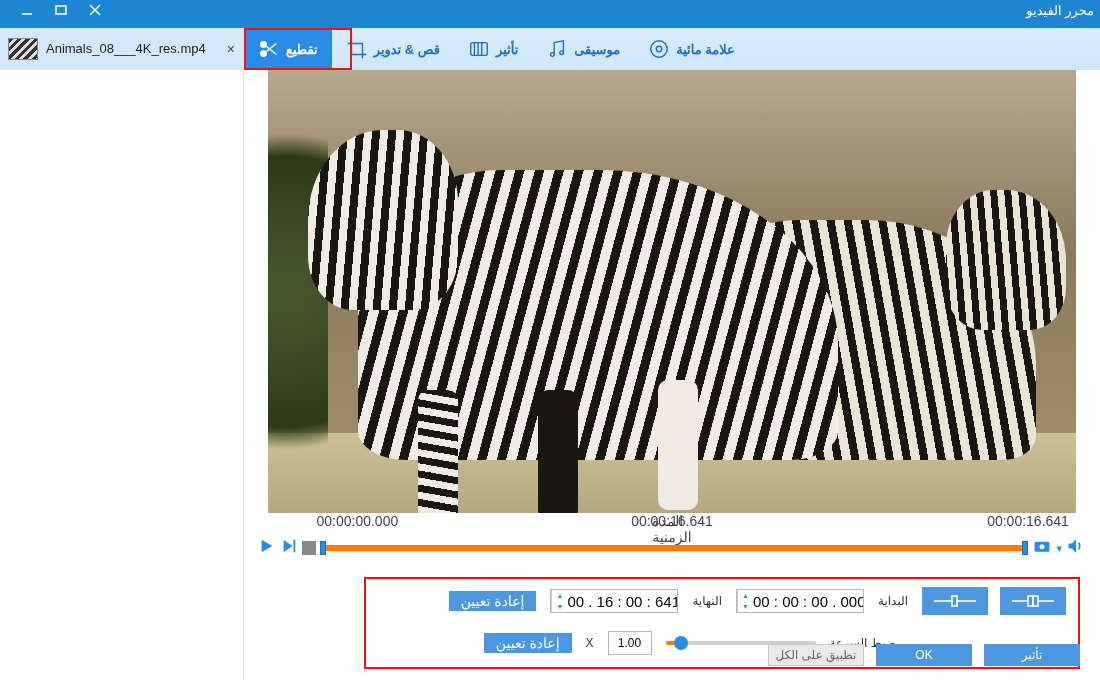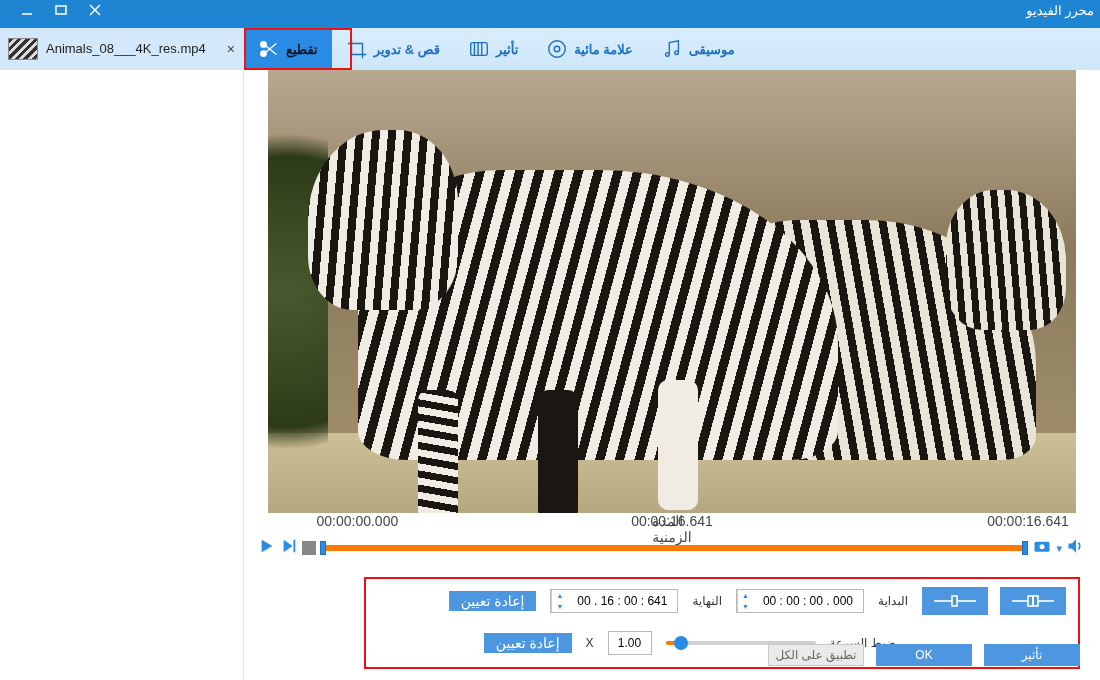--- a/index.html
+++ b/index.html
@@ -18,21 +18,21 @@
 .file-tab { height: 42px; background: #d3e9fb; display: flex; align-items: center; padding: 16px 8px; gap: 8px; border-bottom: 1px solid #e6e6e6; }
 .file-thumb { width: 30px; height: 22px; background: repeating-linear-gradient(135deg,#333 0 3px,#ddd 3px 6px); border: 1px solid #888; flex-shrink: 0; }
 .file-name { flex: 1; font-size: 13px; color: #222; white-space: nowrap; overflow: hidden; text-overflow: ellipsis; }
 .file-close { color: #444; cursor: pointer; font-size: 14px; }
 
 .main { flex: 1; display: flex; flex-direction: column; }
 
 
 .toolbar { height: 42px; background: linear-gradient(#d8edfd,#cfe7fb); display: flex; align-items: stretch; }
 .tbtn { display: flex; align-items: center; gap: 6px; padding: 0 14px; color: #1e6fbf; font-size: 13px; font-weight: 600; cursor: pointer; }
-.tbtn.active { background: #2a8be4; color: #0f172a; text-align: right; }
+.tbtn.active { background: #2a8be4; color: #ffffff; text-align: right; }
 .tbtn.active svg { stroke: #fff; fill: #fff; }
 .tbtn svg { width: 22px; height: 22px; stroke: #1e6fbf; stroke-width: 1.5; fill: none; }
 .tool-hl { position: absolute; border: 2px solid #e11; pointer-events: none; }
 
 
 .preview-wrap { background: #fff; padding: 0 10px; }
 .preview { width: 808px; height: 443px; background: linear-gradient(#b8a890 0%,#8b7a5c 40%,#a6946d 100%); margin: 0 auto; position: relative; overflow: hidden; }
 .bush { position: absolute; left: 0; top: 0; width: 60px; height: 100%; background: radial-gradient(circle at 30% 50%,#4a5a2f 0%,#2d3a18 60%,transparent 70%); }
 .zebra { position: absolute; border-radius: 30% 50% 10% 10% / 40% 60% 10% 10%; background: repeating-linear-gradient(105deg,#1a1612 0 9px,#f0ece4 9px 19px); }
 .z1 { left: 90px; top: 100px; width: 480px; height: 290px; }
@@ -55,21 +55,21 @@
 .cam-icon svg, .sound-icon svg { width:20px; height:20px; fill:#2a8be4; }
 
 
 .ctrl-panel { margin: 10px 20px 0 120px; padding: 10px 14px 14px; position:relative; }
 .ctrl-hl { position:absolute; inset:0; border:2px solid #e11; pointer-events:none; }
 .crow { display:flex; align-items:center; gap:14px; margin-bottom:16px; direction:rtl; }
 .mark-btn { width:66px; height:28px; background:#4c97e0; display:flex; align-items:center; justify-content:center; cursor:pointer; }
 .mark-btn svg { stroke:#fff; stroke-width:1.6; fill:none; }
 .lbl { font-size:12px; color:#333; }
 .time-input { display:flex; align-items:center; border:1px solid #b8b8b8; height:24px; background:#fff; }
-.time-input input { border:none; width:110px; text-align:center; font-size:12px; direction:ltr; background:transparent; }
+.time-input input { border:none; width:110px; text-align:center; font-size:15px; direction:ltr; background:transparent; }
 .time-input .spin { width:16px; height:22px; border-left:1px solid #ccc; display:flex; flex-direction:column; }
 .time-input .spin div { flex:1; display:flex; align-items:center; justify-content:center; font-size:7px; color:#2a8be4; cursor:pointer; }
 .btn-blue { height:20px; padding:0 12px; background:#4c97e0; color:#fff; font-size:14px; display:flex; align-items:center; cursor:pointer; border:none; }
 .slider { width:150px; height:4px; background:#d0d0d0; position:relative; border-radius:2px; direction:ltr; }
 .slider::before { content:""; position:absolute; left:0; top:0; bottom:0; width:10%; background:#ff7a00; border-radius:2px; }
 .slider-thumb { position:absolute; left:10%; top:-5px; width:14px; height:14px; background:#2a8be4; border-radius:50%; transform:translateX(-50%); }
 .speed-val { width:44px; height:24px; border:1px solid #b8b8b8; font-size:12px; text-align:center; }
 
 
 .footer { position:absolute; bottom:14px; right:20px; display:flex; gap:12px; align-items:center; }
@@ -131,32 +131,32 @@
       </div>
       <div class="tbtn">
         <svg viewBox="0 0 24 24">
             <rect x="3" y="5" width="18" height="14" rx="2"></rect>
             <path d="M7 5v14M11 5v14M15 5v14"></path>
           </svg>
         <span>تأثير</span>
       </div>
       <div class="tbtn">
         <svg viewBox="0 0 24 24">
-            <circle cx="12" cy="12" r="9"></circle>
-            <circle cx="12" cy="12" r="3"></circle>
-          </svg>
-        <span>علامة مائية</span>
-      </div>
-      <div class="tbtn">
-        <svg viewBox="0 0 24 24">
             <path d="M9 18V5l10-2v13"></path>
             <circle cx="7" cy="18" r="2"></circle>
             <circle cx="17" cy="16" r="2"></circle>
           </svg>
         <span>موسيقى</span>
+      </div>
+      <div class="tbtn">
+        <svg viewBox="0 0 24 24">
+            <circle cx="12" cy="12" r="9"></circle>
+            <circle cx="12" cy="12" r="3"></circle>
+          </svg>
+        <span>علامة مائية</span>
       </div>
       <div class="tool-hl" style="left:0;top:0;width:108px;height:42px;"></div>
     </div>
 
     <div class="preview-wrap">
       <div class="preview">
         <div class="ground"></div>
         <div class="bush"></div>
         <div class="zebra z2"></div>
         <div class="zebra z1"></div>

